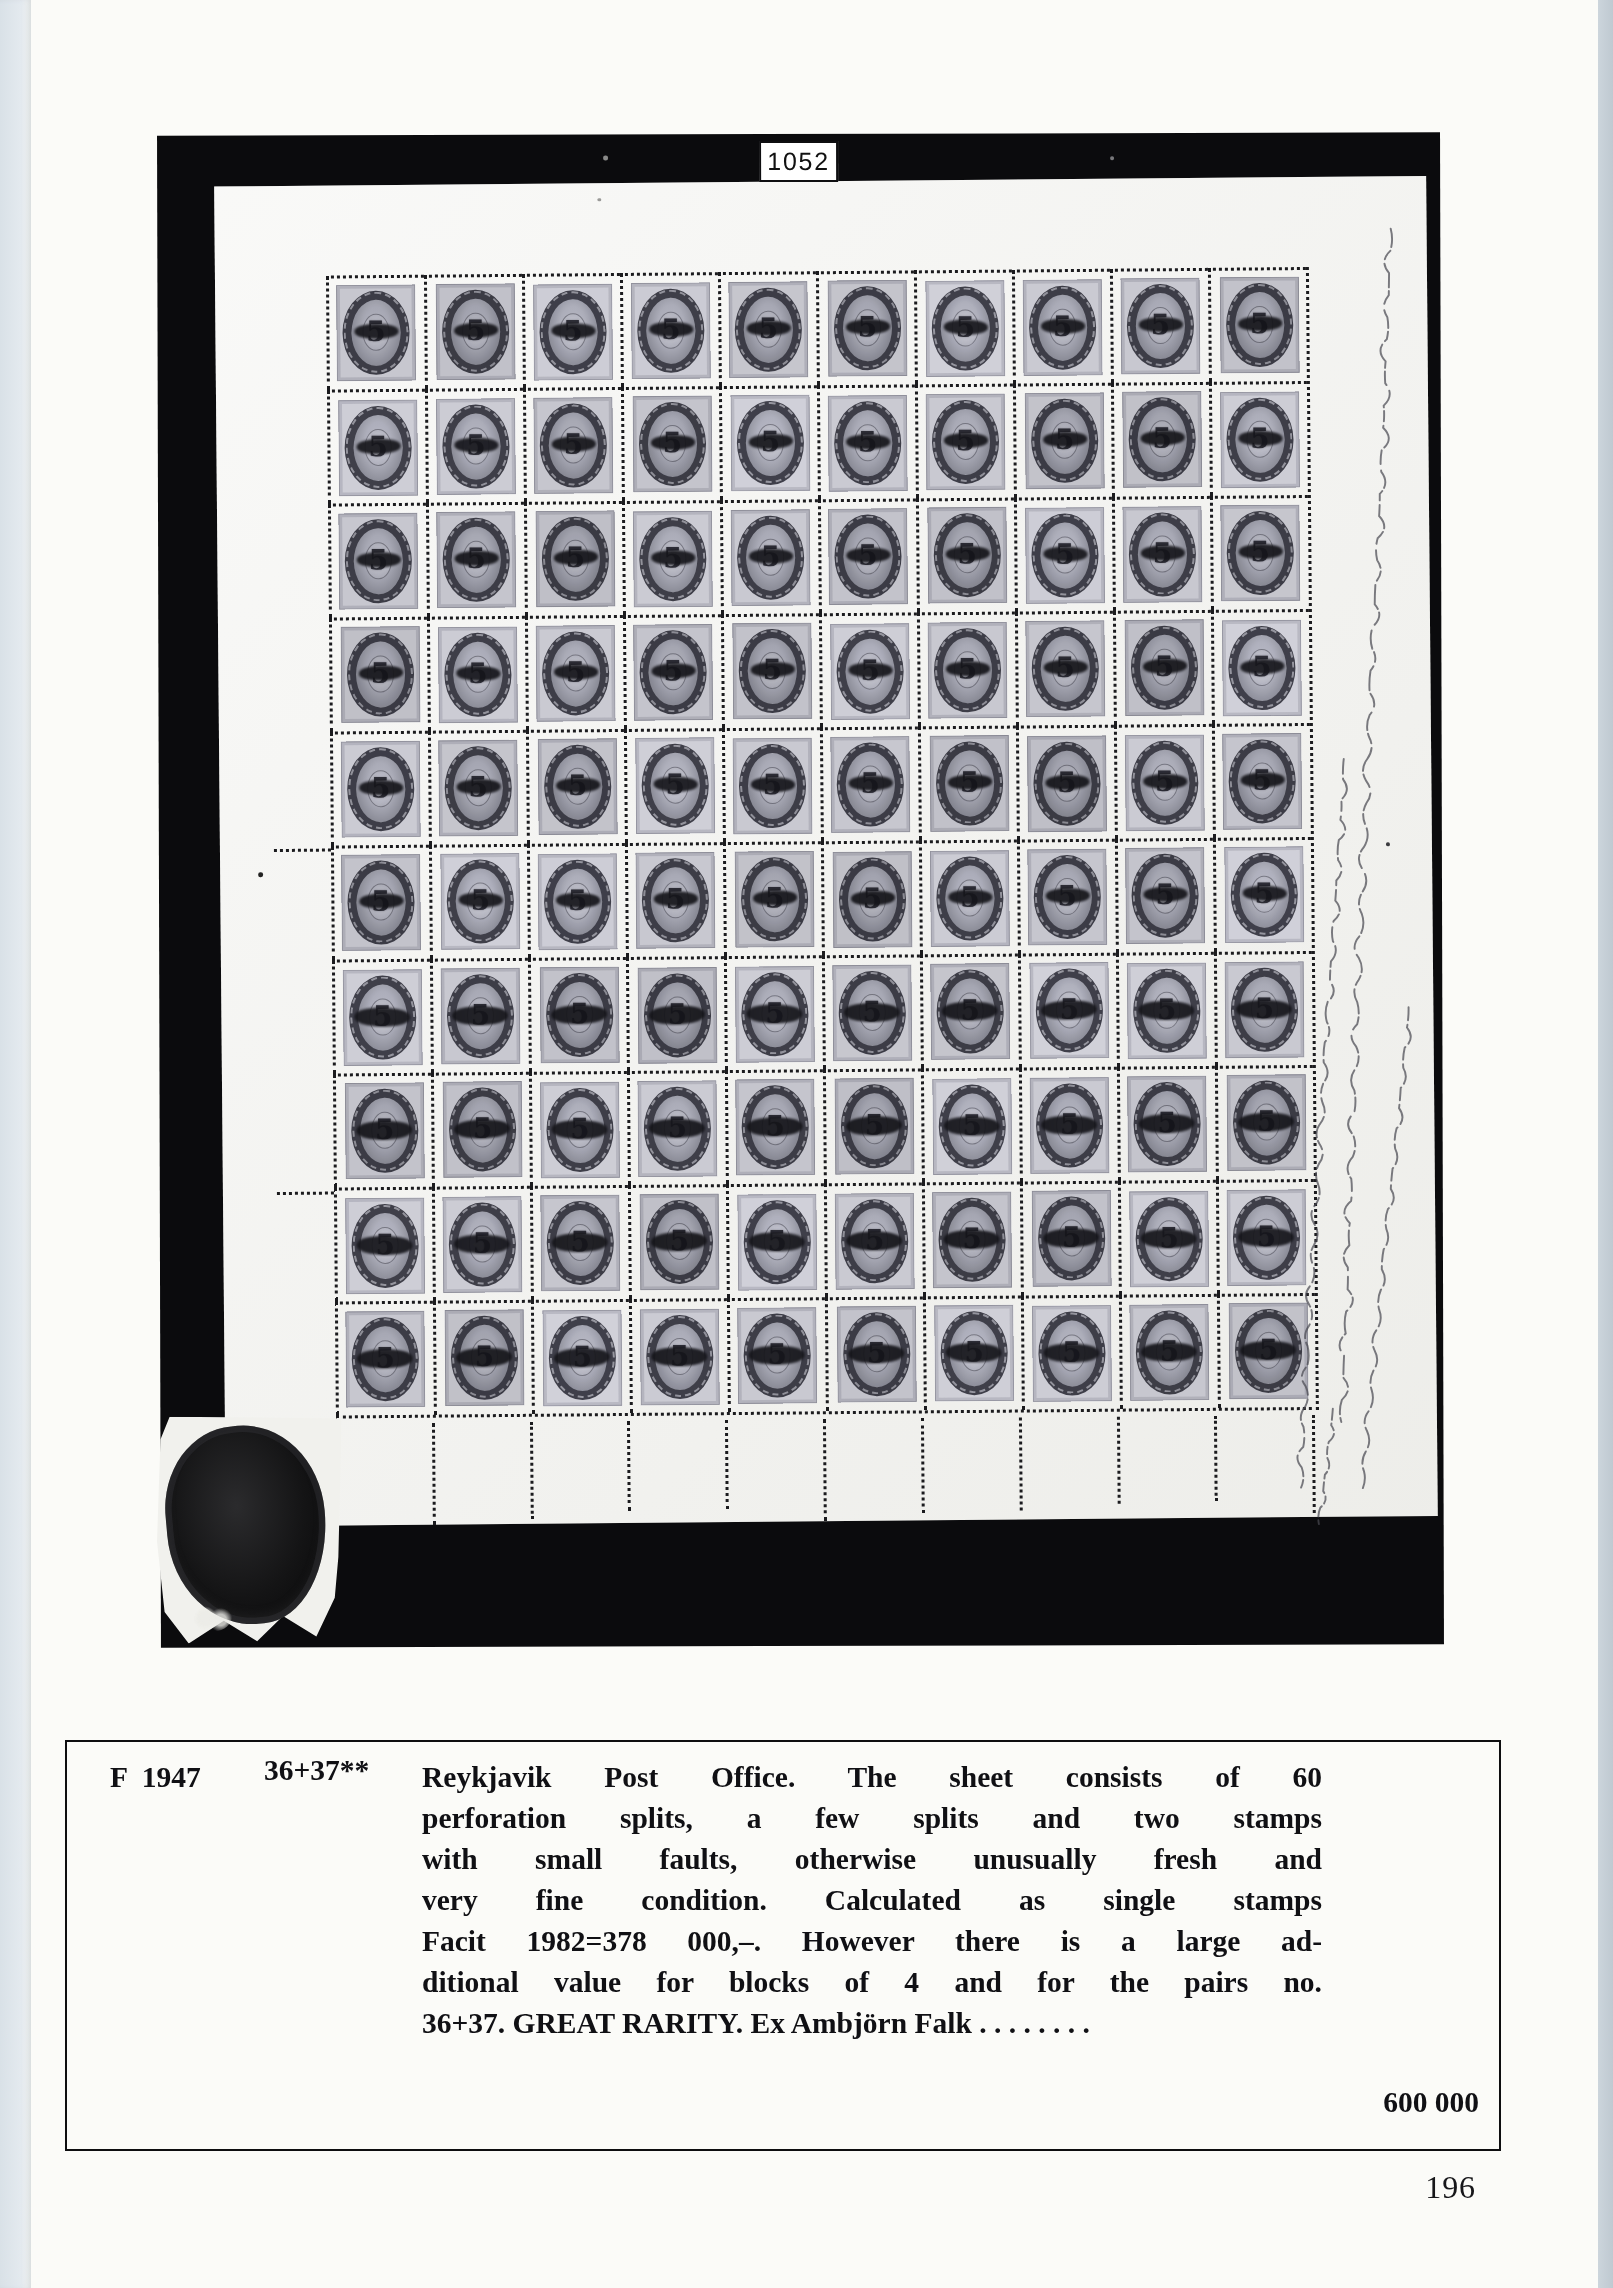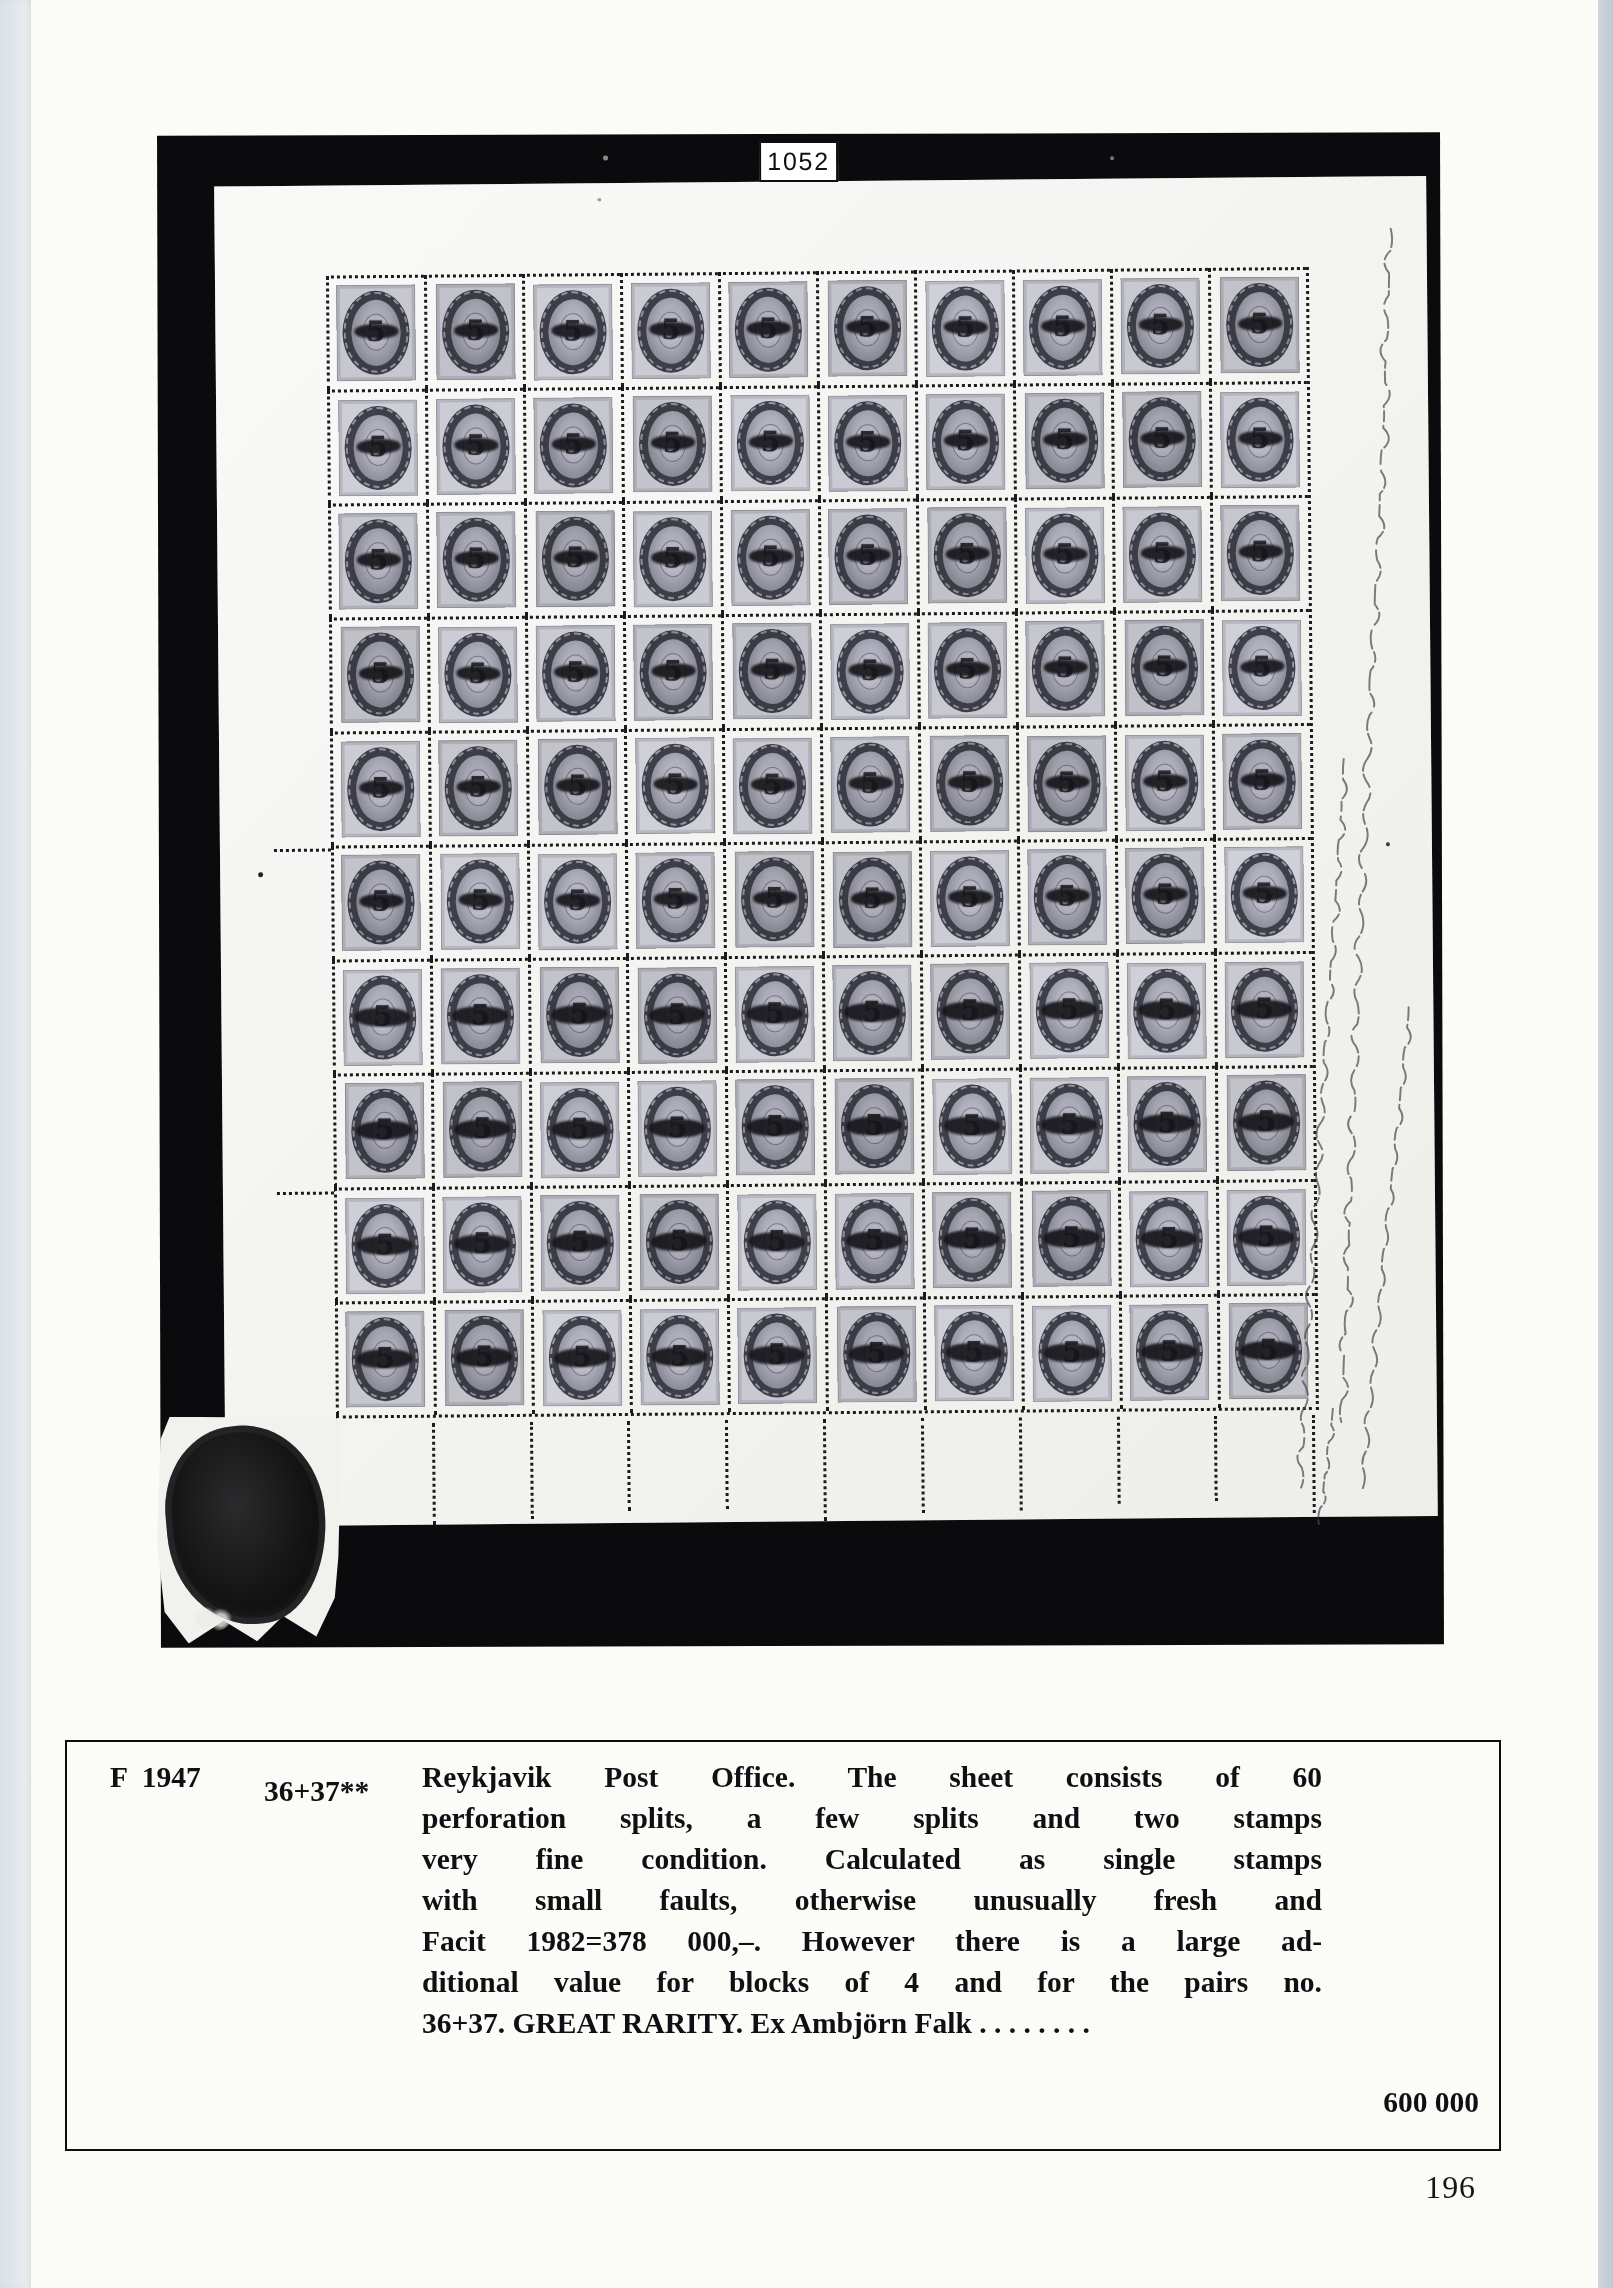--- a/index.html
+++ b/index.html
@@ -64,21 +64,21 @@
   .wax-seal::after{content:"";position:absolute;left:12%;bottom:-2%;width:24%;height:14%;
        background:radial-gradient(circle at 30% 50%, rgba(235,235,230,.85) 0 22%, rgba(235,235,230,0) 40%),
                   radial-gradient(circle at 70% 60%, rgba(235,235,230,.8) 0 18%, rgba(235,235,230,0) 38%);
        border-radius:50%;}
 
   
   .lot-box{position:absolute;left:65px;top:1740px;width:1432px;height:407px;border:2.8px solid #0e0e10;
            background:var(--page-bg);box-sizing:content-box;}
   .lot-ref{position:absolute;left:43px;top:14.8px;font:700 29.5px "Liberation Serif",serif;color:var(--ink);
            white-space:pre;line-height:41px;}
-  .lot-cat{position:absolute;left:197px;top:29px;font:700 29.5px "Liberation Serif",serif;color:var(--ink);line-height:41px;}
+  .lot-cat{position:absolute;left:197px;top:8px;font:700 29.5px "Liberation Serif",serif;color:var(--ink);line-height:41px;}
   .lot-desc{position:absolute;left:355px;top:14.8px;width:900px;font:700 29.5px "Liberation Serif",serif;
             color:var(--ink);line-height:41px;}
   .desc-line{text-align:justify;text-align-last:justify;}
   .desc-line.last{text-align-last:left;}
   .lot-price{position:absolute;right:20px;top:340px;font:700 29.5px "Liberation Serif",serif;color:var(--ink);line-height:41px;}
   .page-number{position:absolute;left:1384px;top:2169px;width:92px;text-align:right;
                font:400 32px "Liberation Serif",serif;color:#17171a;letter-spacing:0.9px;}
 </style>
 </head>
 <body>
@@ -825,22 +825,22 @@
     <div class="speck" style="left:446px;top:21px;width:4.6px;height:4.6px;background:#8a8a88;"></div>
     <div class="speck" style="left:953px;top:23px;width:3.7px;height:3.7px;background:#77777a;"></div>
   </div>
 
   <div class="lot-box">
     <div class="lot-ref">F  1947</div>
     <div class="lot-cat">36+37**</div>
     <div class="lot-desc" id="lot-desc">
         <div class="desc-line">Reykjavik Post Office. The sheet consists of 60</div>
         <div class="desc-line">perforation splits, a few splits and two stamps</div>
+        <div class="desc-line">with small faults, otherwise unusually fresh and</div>
         <div class="desc-line">very fine condition. Calculated as single stamps</div>
-        <div class="desc-line">with small faults, otherwise unusually fresh and</div>
         <div class="desc-line">Facit 1982=378 000,–. However there is a large ad-</div>
         <div class="desc-line">ditional value for blocks of 4 and for the pairs no.</div>
         <div class="desc-line last">36+37. GREAT RARITY. Ex Ambjörn Falk . . . . . . . .</div>
       </div>
     <div class="lot-price">600 000</div>
   </div>
 
   <div class="page-number">196</div>
 </div>
 

